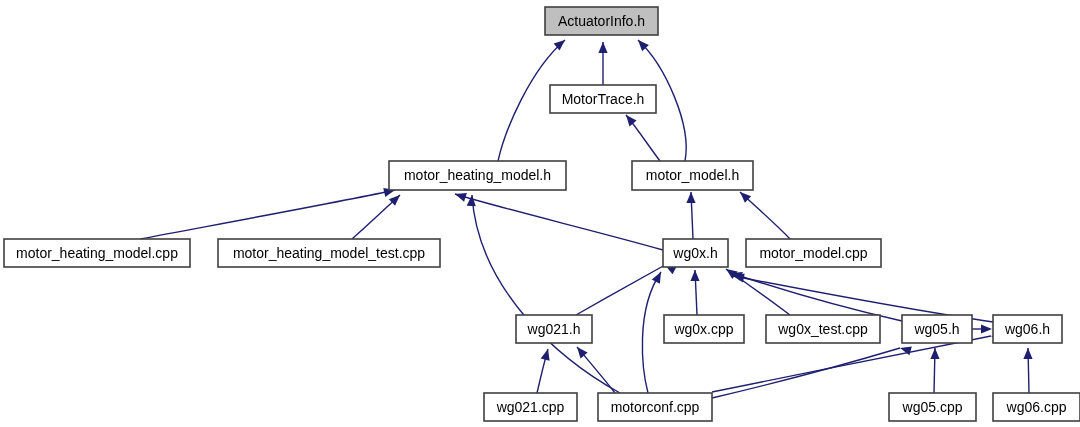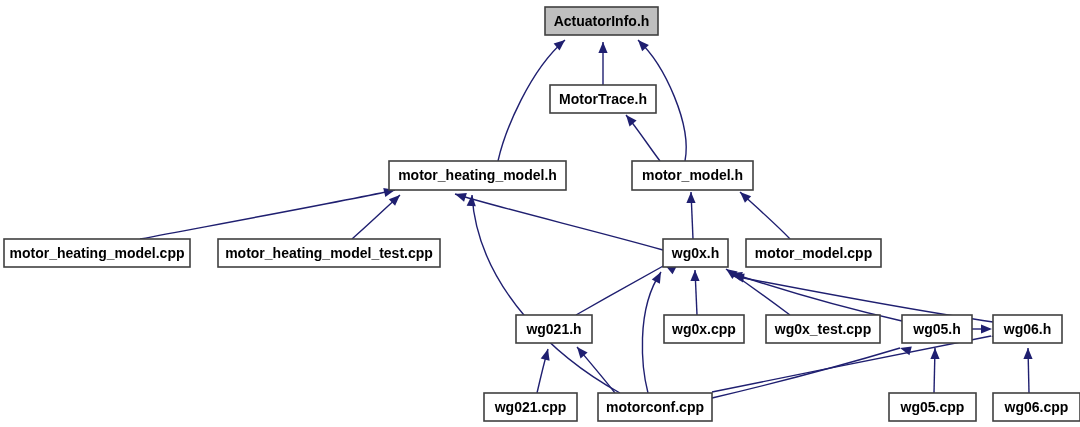--- a/index.html
+++ b/index.html
@@ -10,21 +10,20 @@
   body {
     width: 1080px;
     height: 427px;
     font-family: "Liberation Sans", sans-serif;
     overflow: hidden;
   }
   #graph-root {
     position: relative;
     width: 1080px;
     height: 427px;
-    font-weight: bold;
   }
   svg#dep-graph {
     display: block;
     width: 1080px;
     height: 427px;
   }
   .node-box {
     fill: #ffffff;
     stroke: #404040;
     stroke-width: 1.6;

